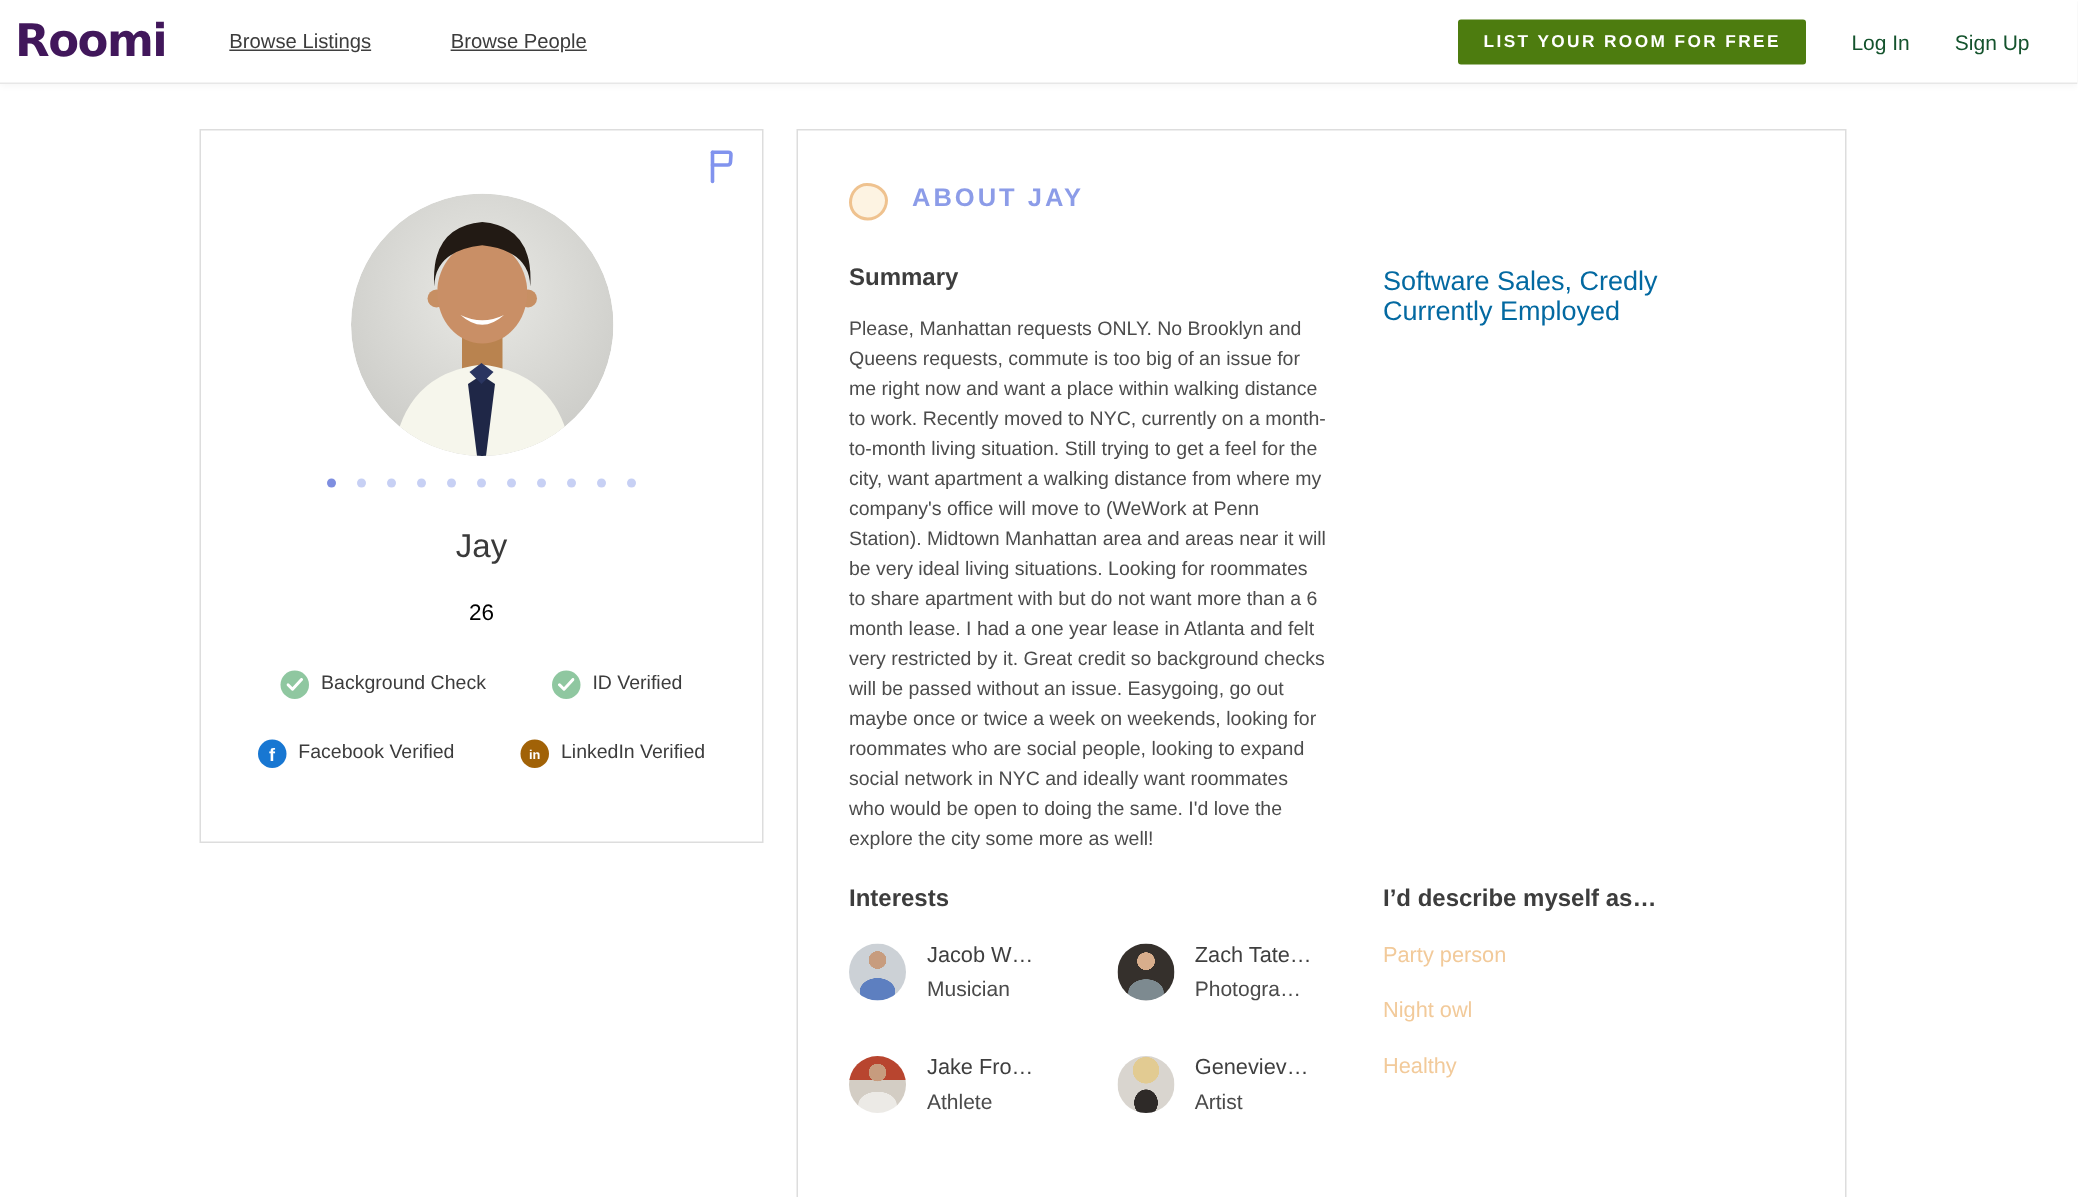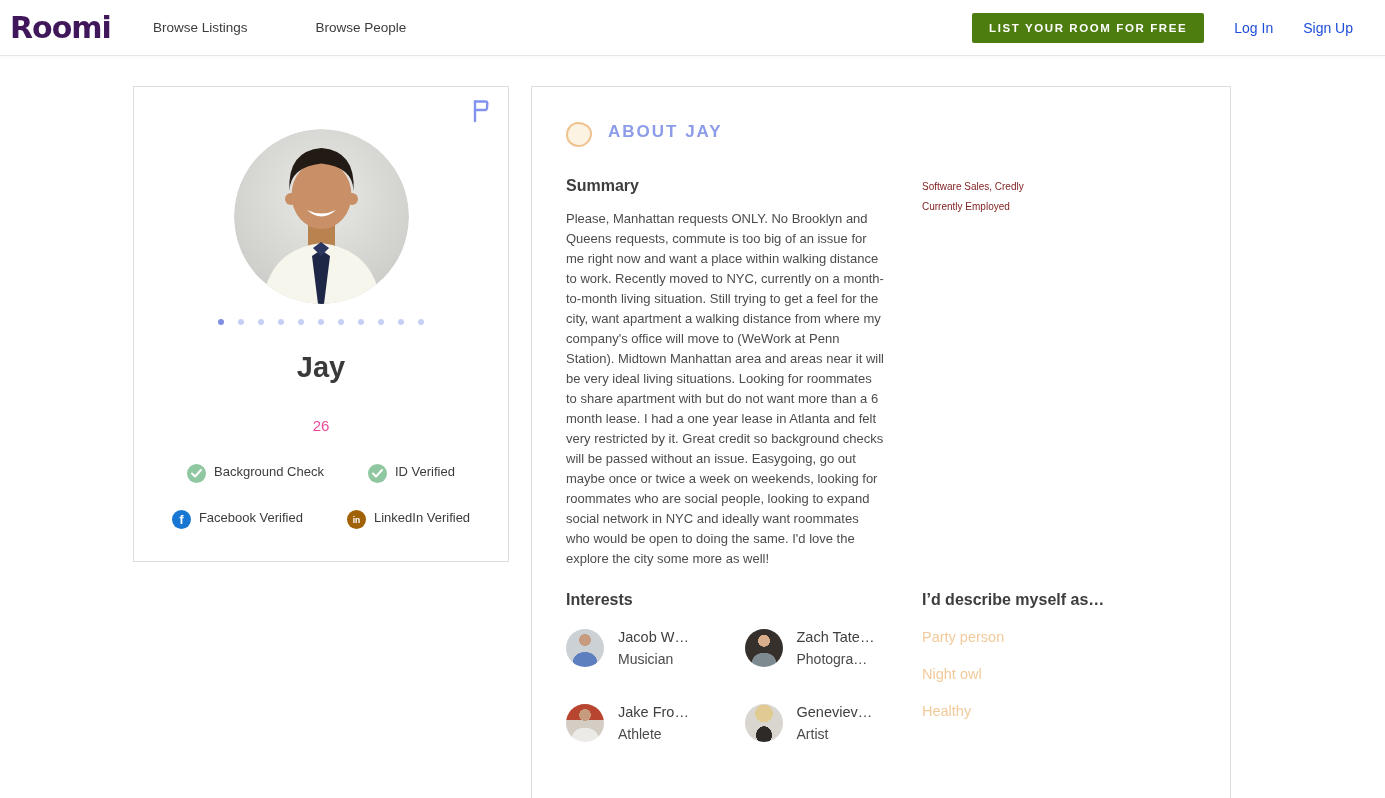--- a/index.html
+++ b/index.html
@@ -5,67 +5,67 @@
   * { margin:0; padding:0; box-sizing:border-box; }
   html,body { width:1385px; height:798px; overflow:hidden; background:#ffffff;
               font-family:"Liberation Sans", sans-serif; color:#3f3f3f; }
 
   
   .topbar { height:55px; display:flex; align-items:center; padding:0 32px 0 10px;
             background:#fff; box-shadow:0 1px 0 #e7e7e7, 0 2px 5px rgba(0,0,0,.04);
             position:relative; z-index:5; }
   .logo { font-size:30px; font-weight:800; color:#41175b; letter-spacing:-1px; cursor:pointer;
           font-family:"DejaVu Sans", sans-serif; }
-  .nav-links { display:flex; gap:68px; margin-left:42px; }
+  .nav-links { display:flex; gap:53px; margin-left:42px;text-decoration:underline; }
   .nav-link { font-size:13.5px; color:#3c3c3c; cursor:pointer; }
   .topbar-right { margin-left:auto; display:flex; align-items:center; gap:30px; }
   .cta-btn { background:#4d7c0f; color:#fff; border:none; border-radius:2px;
              font-family:"Liberation Sans", sans-serif;
              font-size:11.5px; font-weight:bold; letter-spacing:1.6px;
              padding:9px 17px; cursor:pointer; }
-  .auth-link { font-size:14px; color:#1d4ed8; cursor:pointer; }
+  .auth-link { font-size:14px; color:#14532d; cursor:pointer; }
 
   
   .main { display:flex; align-items:flex-start; gap:22px; padding:31px 0 0 133px; }
   .card { background:#fff; border:1px solid #dddddd; }
 
   
   .profile-card { width:376px; height:476px; position:relative; flex-shrink:0;
                   display:flex; flex-direction:column; align-items:center; }
   .flag-btn { position:absolute; top:11px; right:15px; width:24px; height:26px;
               background:none; border:none; cursor:pointer; padding:0; }
   .photo-wrap { margin-top:42px; width:175px; height:175px; border-radius:50%;
                 overflow:hidden; cursor:pointer; }
   .dots { margin-top:15px; display:flex; align-items:center; }
   .dot { width:6px; height:6px; border-radius:50%; background:#c7d0f4;
          display:inline-block; margin:0 7px; cursor:pointer; }
   .dot.active { background:#7e8ee0; }
-  .pname { margin-top:26px; font-size:29px; font-weight:700; color:#3a3a3a; }
-  .page { margin-top:33px; font-size:15px; color:#ec4899; }
+  .pname { margin-top:26px; font-size:22px; font-weight:400; color:#3a3a3a; }
+  .page { margin-top:23px; font-size:15px; color:#000000; }
   .badges { margin-top:30px; width:100%; }
   .badge-row { display:flex; justify-content:center; gap:44px; margin-bottom:27px; }
   .badge { display:flex; align-items:flex-start; gap:8px; }
   .bicon { width:19px; height:19px; border-radius:50%; flex-shrink:0;
            display:flex; align-items:center; justify-content:center; }
   .bicon.green { background:#8fc7a0; }
   .bicon.fb { background:#1877d2; color:#fff; font-size:12px; font-weight:bold; }
   .bicon.li { background:#a16207; color:#fff; font-size:8.5px; font-weight:bold; }
   .blabel { font-size:13px; color:#3c3c3c; }
 
   
   .about-card { width:700px; height:900px; padding:35px 34px; }
   .about-head { display:flex; align-items:flex-start; gap:16px; }
   .blob { width:26px; height:25px; background:#fdf3e2; border:2px solid #efc28f;
           border-radius:46% 54% 52% 48% / 52% 46% 54% 48%; }
   .about-title { font-size:17px; font-weight:bold; letter-spacing:2px; color:#8c9ce8; }
   .about-grid { margin-top:30px; display:grid; grid-template-columns:320px 1fr;
                 column-gap:36px; row-gap:22px; }
   .sec-h { font-size:16px; font-weight:bold; color:#3d3d3d; margin-bottom:14px; }
   .body-text { font-size:13px; line-height:20px; color:#4c4c4c; }
-  .work-line { font-size:10px; line-height:20px; color:#7f1d1d; }
+  .work-line { font-size:18px; line-height:20px; color:#0369a1; }
 
   .people-grid { display:grid; grid-template-columns:1fr 1fr; column-gap:14px;
                  row-gap:22px; margin-top:20px;gap:37px; }
   .person { display:flex; align-items:center; gap:14px; cursor:pointer; }
   .p-avatar { width:38px; height:38px; border-radius:50%; flex-shrink:0; }
   .av1 { background:
           radial-gradient(circle 6px at 50% 29%, #c79c7e 97%, transparent),
           radial-gradient(ellipse 12px 9px at 50% 84%, #5d7fc0 97%, transparent),
           #ccd1d6; }
   .av2 { background:

